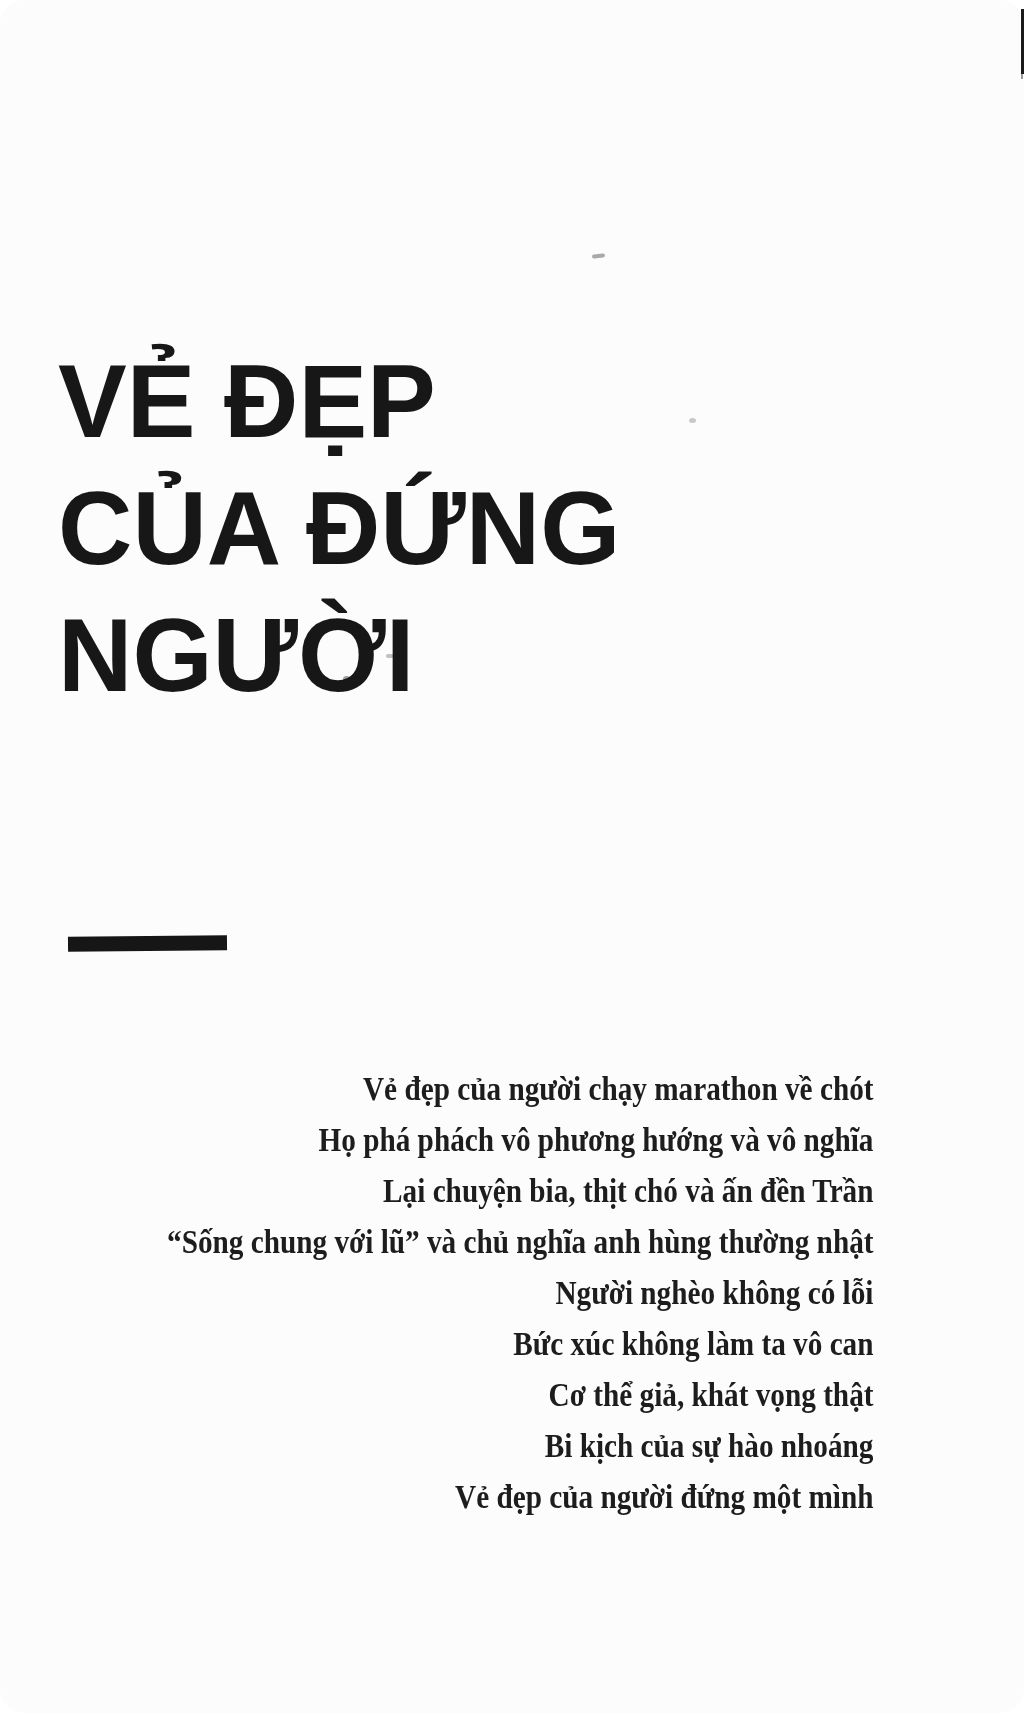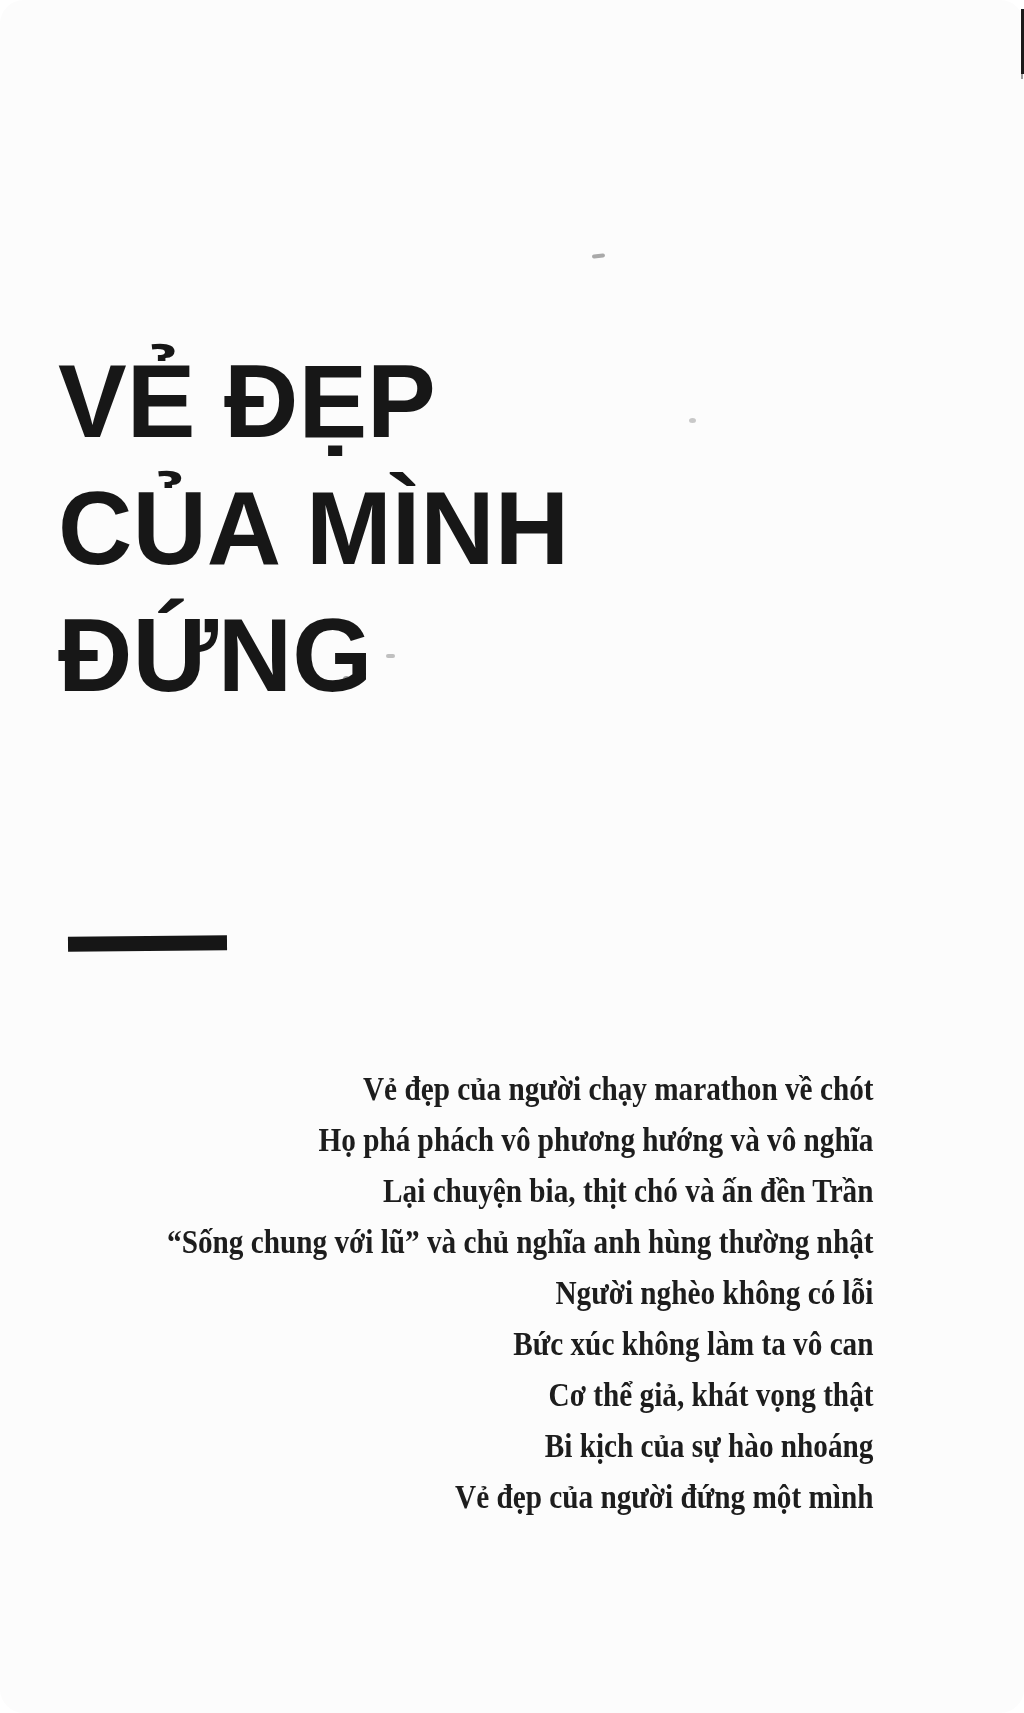--- a/index.html
+++ b/index.html
@@ -81,22 +81,22 @@
 
   <div class="edge-sliver"></div>
   <div class="edge-sliver-tail"></div>
   <div class="speck speck-1"></div>
   <div class="speck speck-2"></div>
   <div class="speck speck-3"></div>
   <div class="speck speck-4"></div>
 
   <h1 class="title">
     <span class="tline">VẺ ĐẸP</span>
-    <span class="tline">CỦA MÌNH</span>
-    <span class="tline">ĐỨNG</span>
+    <span class="tline">CỦA ĐỨNG</span>
+    <span class="tline">NGƯỜI</span>
   </h1>
 
   <div class="rule"></div>
 
   <div class="chapters">
     <div class="chapter">Vẻ đẹp của người chạy marathon về chót</div>
     <div class="chapter">Họ phá phách vô phương hướng và vô nghĩa</div>
     <div class="chapter">Lại chuyện bia, thịt chó và ấn đền Trần</div>
     <div class="chapter">“Sống chung với lũ” và chủ nghĩa anh hùng thường nhật</div>
     <div class="chapter">Người nghèo không có lỗi</div>

